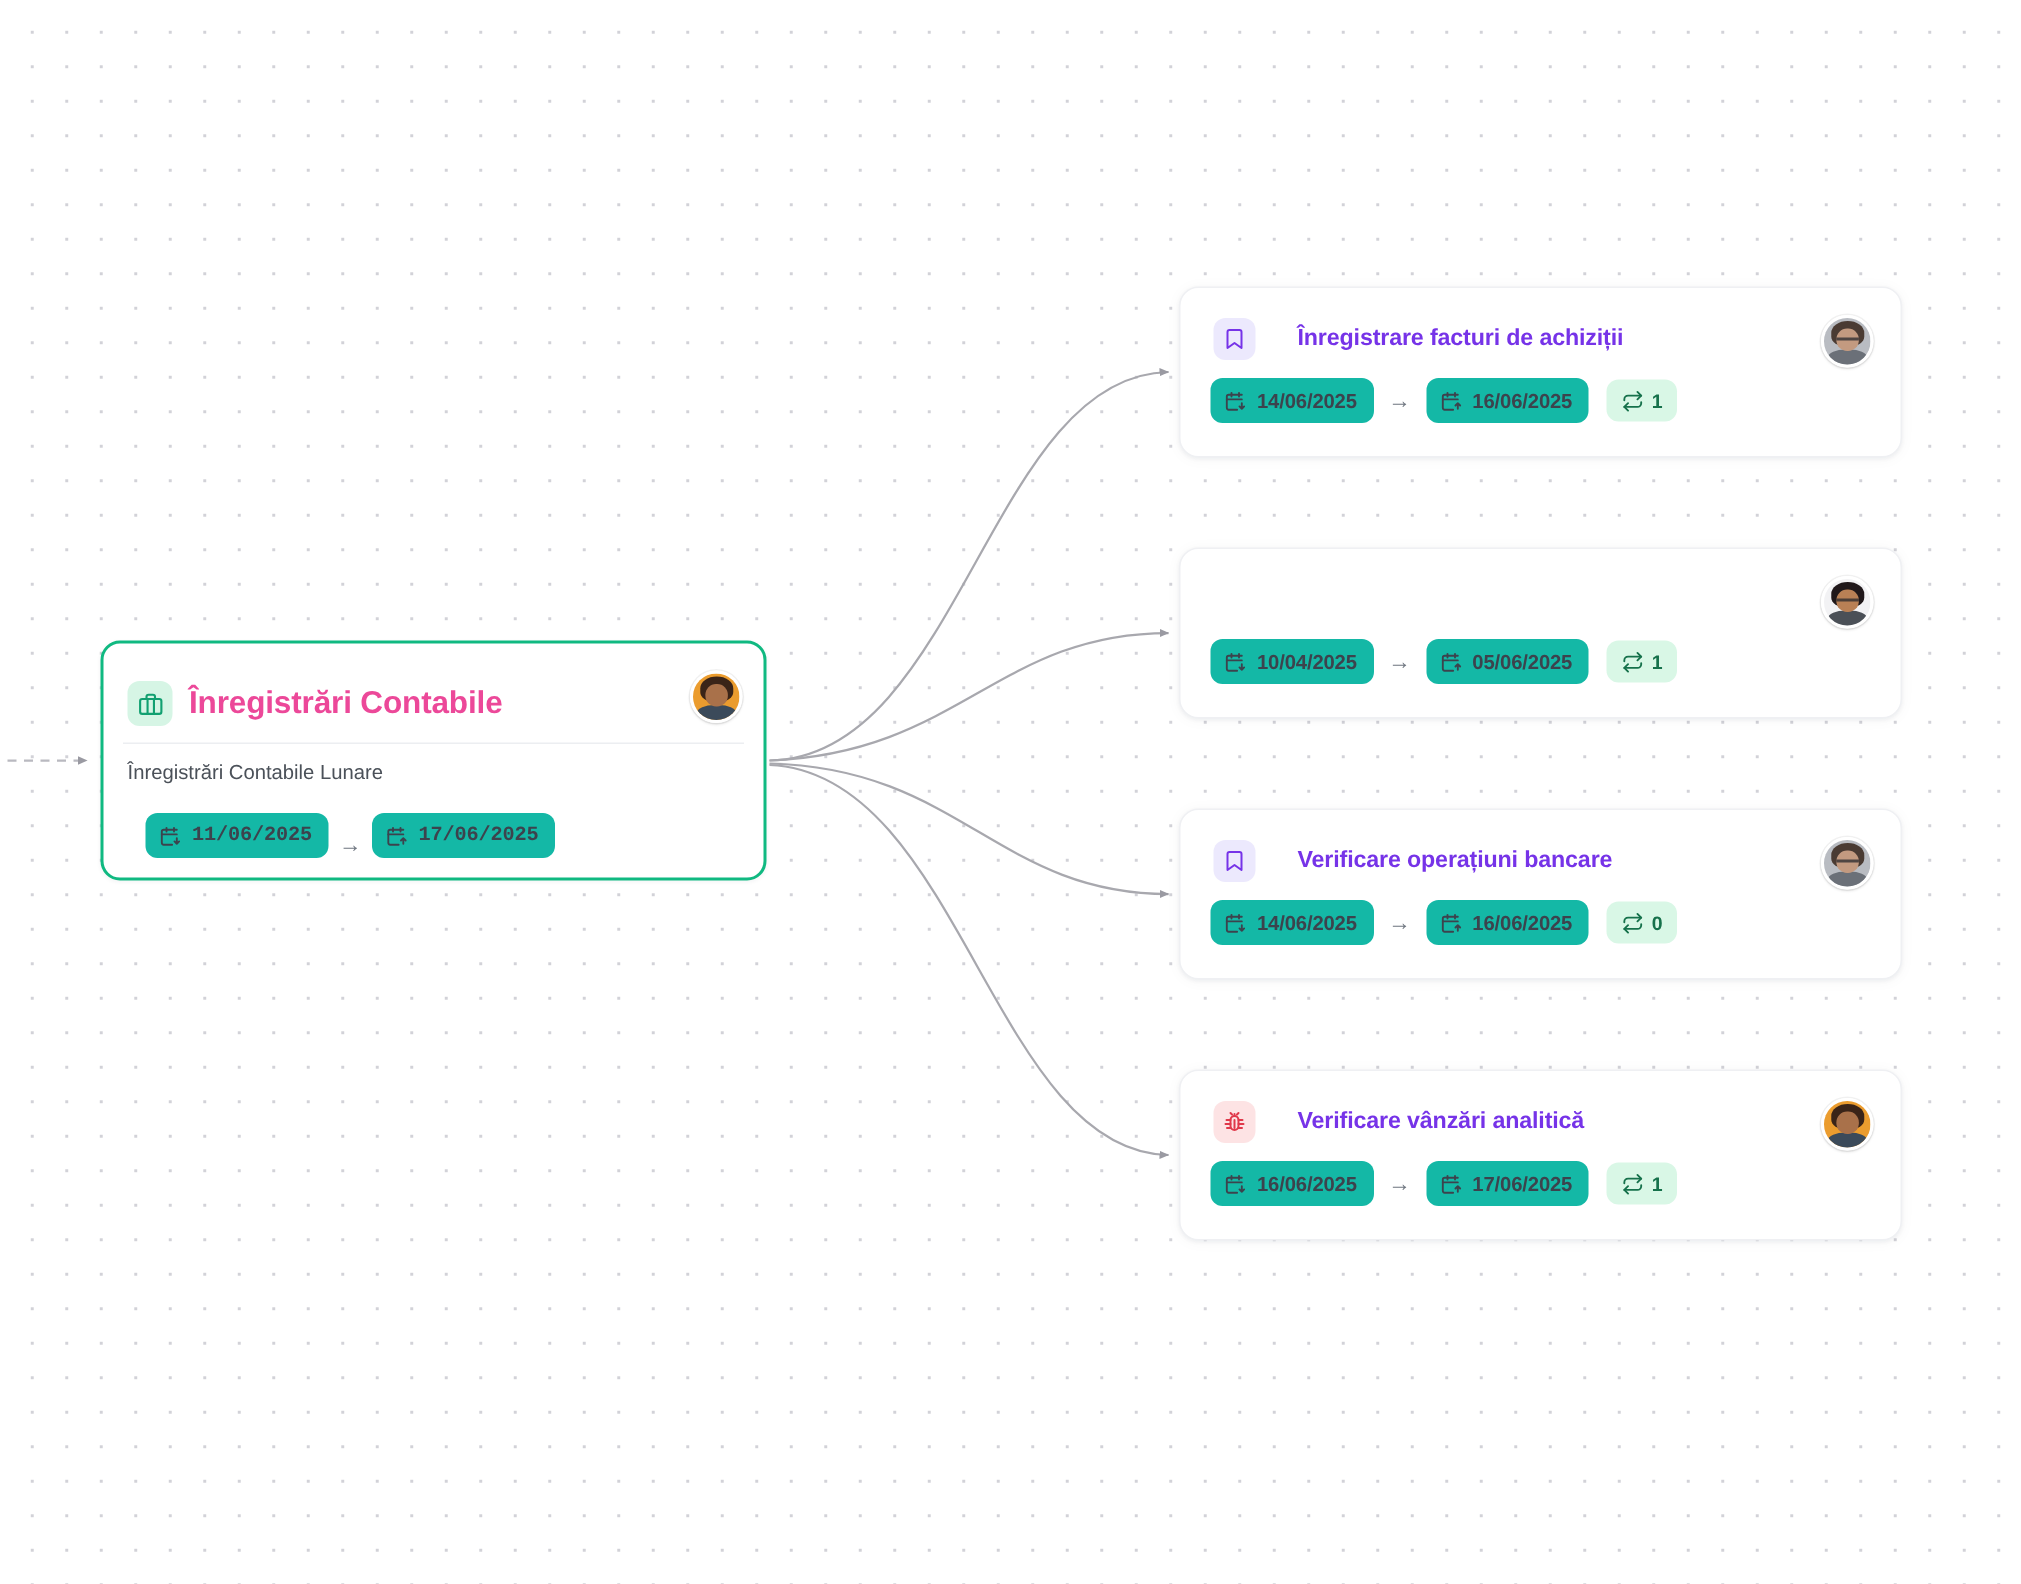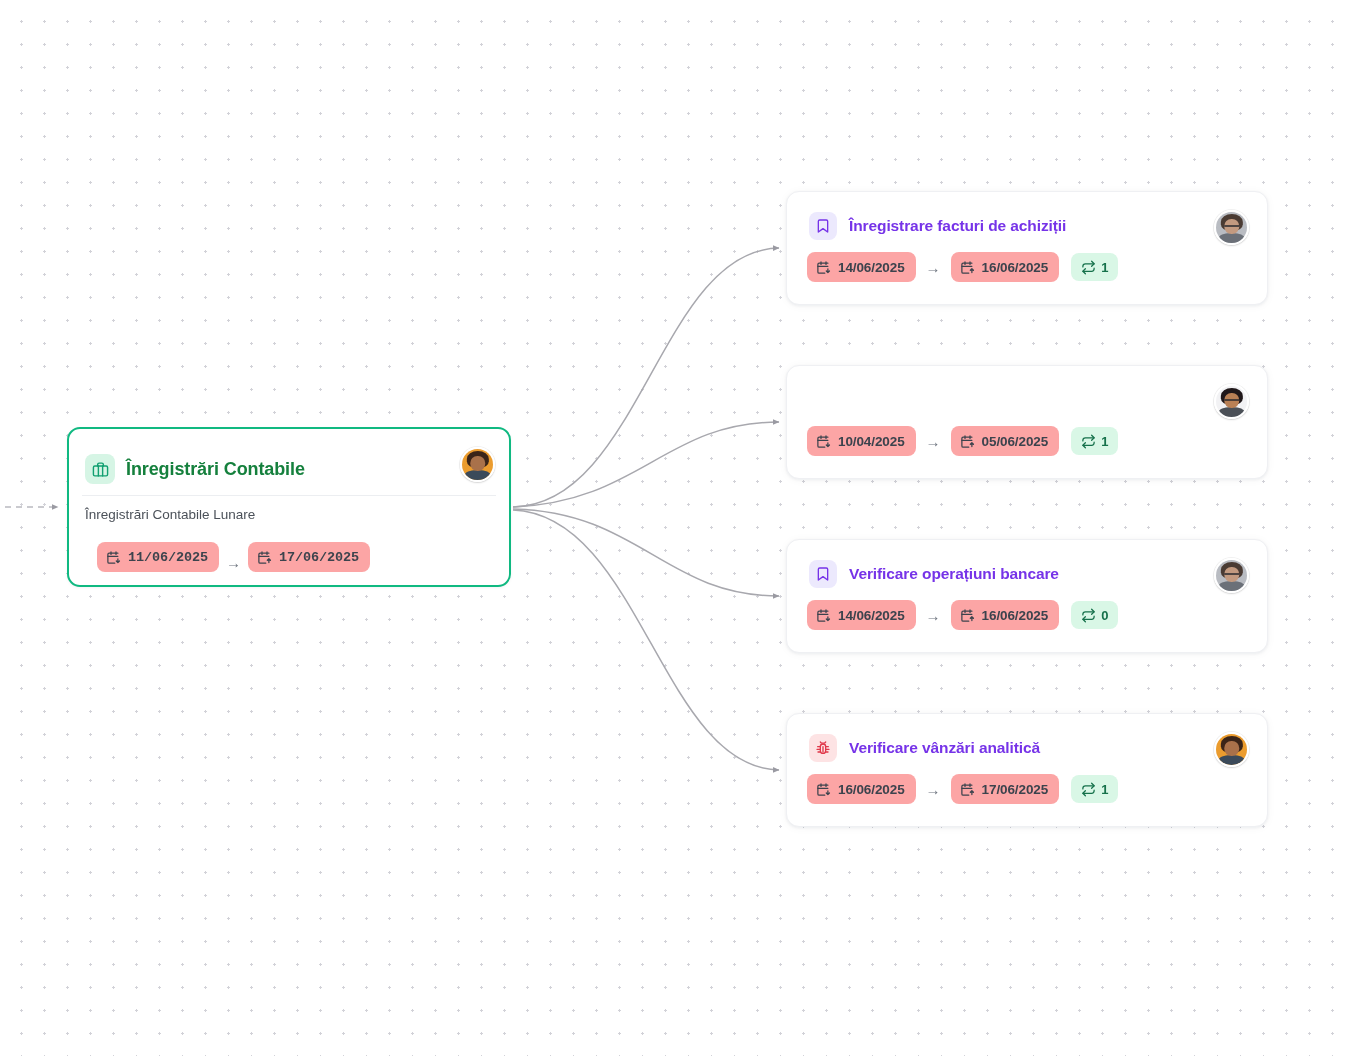--- a/index.html
+++ b/index.html
@@ -40,23 +40,23 @@
   }
   .root-icon-box {
     width: 30px; height: 30px;
     border-radius: 8px;
     background: #d6f5e5;
     display: flex; align-items: center; justify-content: center;
     flex: 0 0 auto;
   }
   .root-title {
     margin-left: 11px;
-    font-size: 18px;
+    font-size: 21px;
     font-weight: bold;
-    color: #15803d;
+    color: #ec4899;
     letter-spacing: -0.1px;
     white-space: nowrap;
   }
   .root-divider {
     position: absolute;
     left: 13px; right: 13px; top: 66px;
     height: 1px; background: #eceef1;
   }
   .avatar {
     position: absolute;
@@ -95,39 +95,39 @@
   }
   .child-icon-box {
     width: 28px; height: 28px;
     border-radius: 8px;
     display: flex; align-items: center; justify-content: center;
     flex: 0 0 auto;
   }
   .icon-box-purple { background: #ece9fd; }
   .icon-box-red    { background: #fde3e4; }
   .child-title {
-    margin-left: 12px;
+    margin-left: 28px;
     font-size: 15.5px;
     font-weight: bold;
     color: #7633e8;
     letter-spacing: -0.1px;
     white-space: nowrap;
   }
   .child-avatar { right: 18px; top: 18px; }
   .child-dates {
     position: absolute;
     left: 20px; top: 60px;
     display: flex; align-items: center;
   }
 
   
   .date-chip {
     display: flex; align-items: center;
     gap: 7px;
-    background: #fca5a5;
+    background: #14b8a6;
     border-radius: 8px;
     padding: 6px 11px 6px 9px;
     height: 30px;
   }
   .date-chip .dtxt {
     font-size: 13.5px;
     font-weight: bold;
     color: #3c434d;
     letter-spacing: -0.1px;
     white-space: nowrap;

